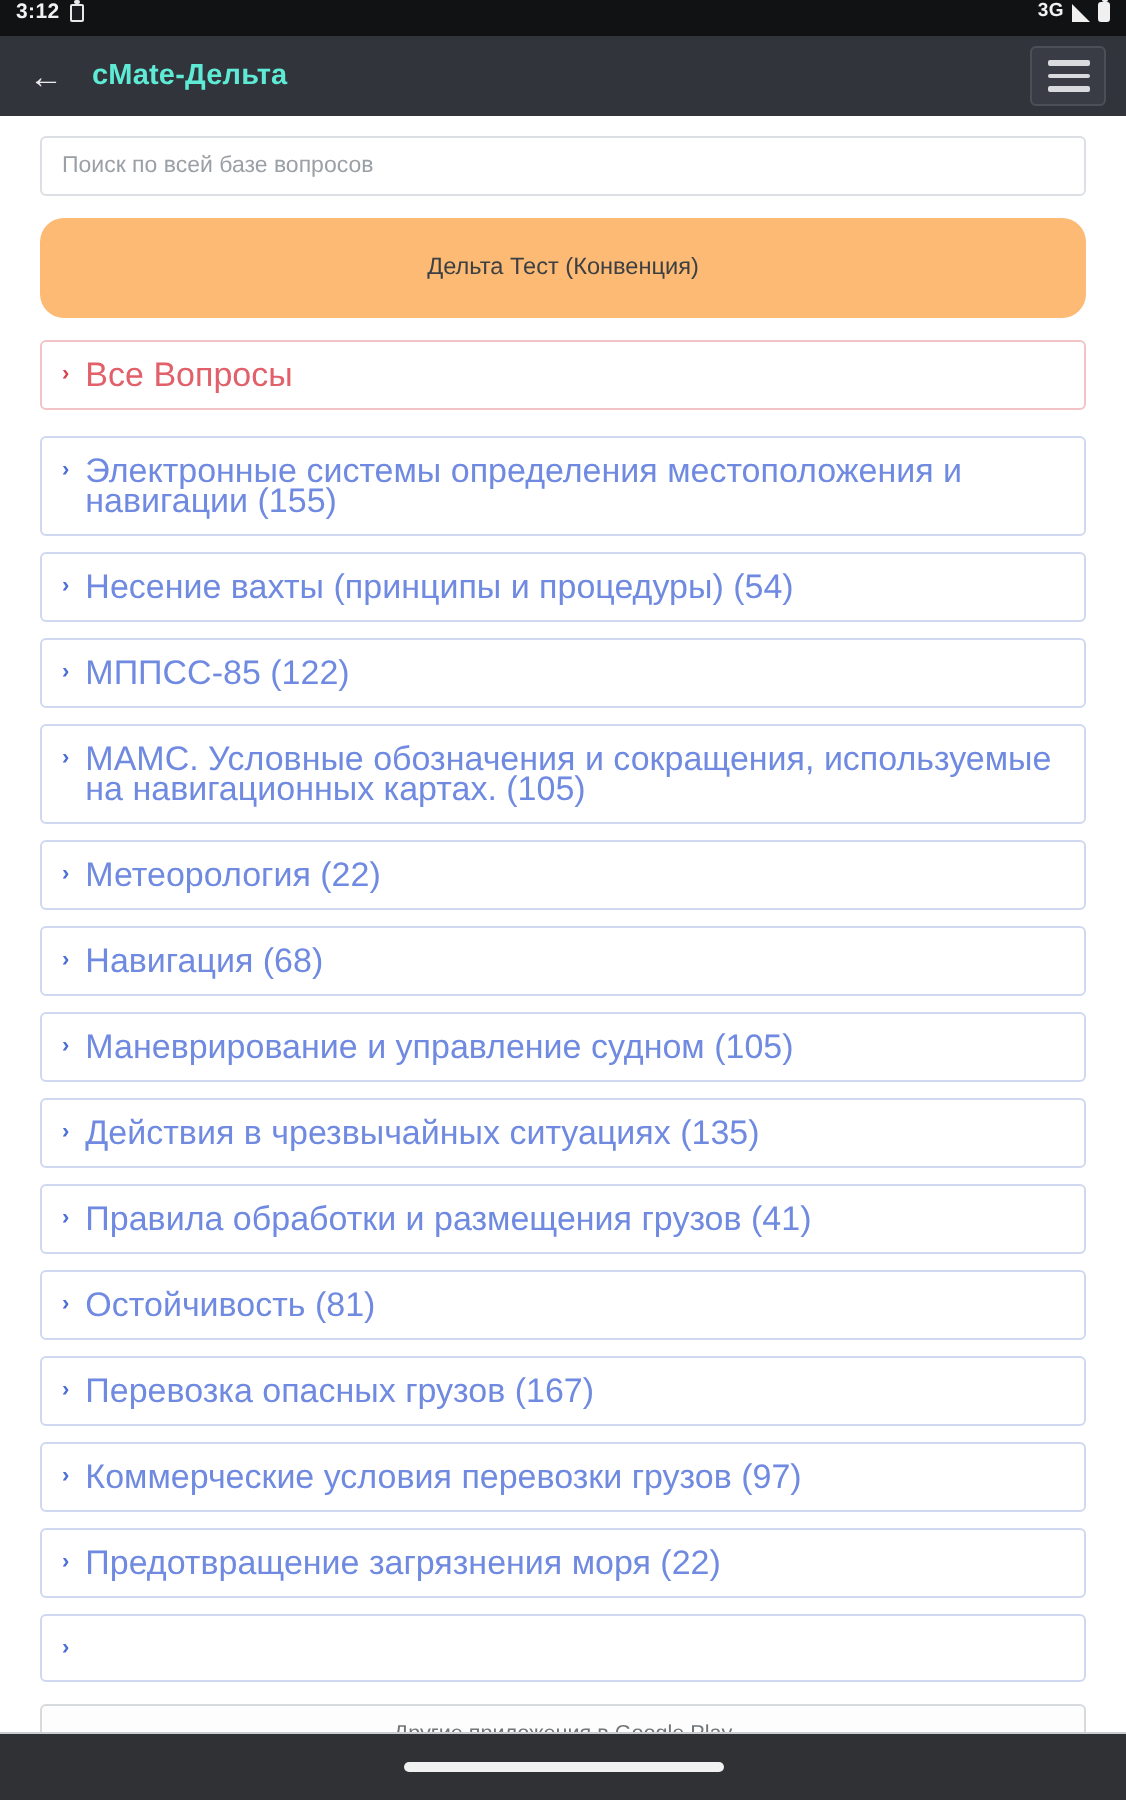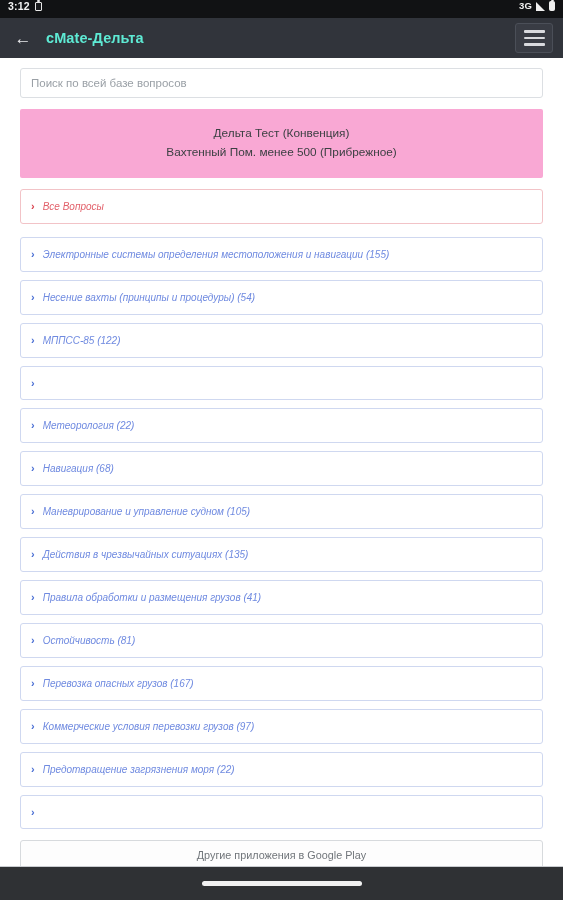--- a/index.html
+++ b/index.html
@@ -108,22 +108,22 @@
     color: #9aa0a6;
     font-size: 11.5px;
     padding: 0 10px;
     font-family: "Liberation Sans", sans-serif;
     outline: none;
   }
   .search-box::placeholder { color: #9aa0a6; }
 
   .test-card {
     margin-top: 11px;
-    background: #f9a8d4;
-    border-radius: 2px;
+    background: #fdba74;
+    border-radius: 12px;
     padding: 15px 10px 16px 10px;
     text-align: center;
   }
   .test-card .line {
     color: #3c4043;
     font-size: 11.8px;
     line-height: 19px;
   }
 
   .list { margin-top: 11px; }
@@ -142,23 +142,22 @@
   }
   .cat-item .chev {
     color: #4a6fd4;
     font-size: 11px;
     font-weight: bold;
     line-height: 14px;
     flex: 0 0 auto;
   }
   .cat-item .label {
     color: #6f8ae0;
-    font-size: 10px;
+    font-size: 17px;
     line-height: 15px;
-    font-style: italic;
   }
   .cat-item.all {
     border-color: #f2c3c7;
     margin-bottom: 13px;
   }
   .cat-item.all .chev { color: #d9434f; }
   .cat-item.all .label { color: #e2606a; }
 
   .gplay-btn {
     width: 100%;
@@ -213,21 +212,20 @@
       <span></span>
     </div>
   </div>
 
   <div class="content">
 
     <input class="search-box" type="text" placeholder="Поиск по всей базе вопросов" style="">
 
     <div class="test-card">
       <div class="line">Дельта Тест (Конвенция)</div>
-      <div class="line">Вахтенный Пом. менее 500 (Прибрежное)</div>
     </div>
 
     <div class="list">
 
       <div class="cat-item all">
         <span class="chev">›</span>
         <span class="label">Все Вопросы</span>
       </div>
 
       <div id="cat-container">
@@ -238,20 +236,21 @@
           <div class="cat-item">
             <span class="chev">›</span>
             <span class="label">Несение вахты (принципы и процедуры) (54)</span>
           </div>
           <div class="cat-item">
             <span class="chev">›</span>
             <span class="label">МППСС-85 (122)</span>
           </div>
           <div class="cat-item">
             <span class="chev">›</span>
+            <span class="label">МАМС. Условные обозначения и сокращения, используемые на навигационных картах. (105)</span>
           </div>
           <div class="cat-item">
             <span class="chev">›</span>
             <span class="label">Метеорология (22)</span>
           </div>
           <div class="cat-item">
             <span class="chev">›</span>
             <span class="label">Навигация (68)</span>
           </div>
           <div class="cat-item">

